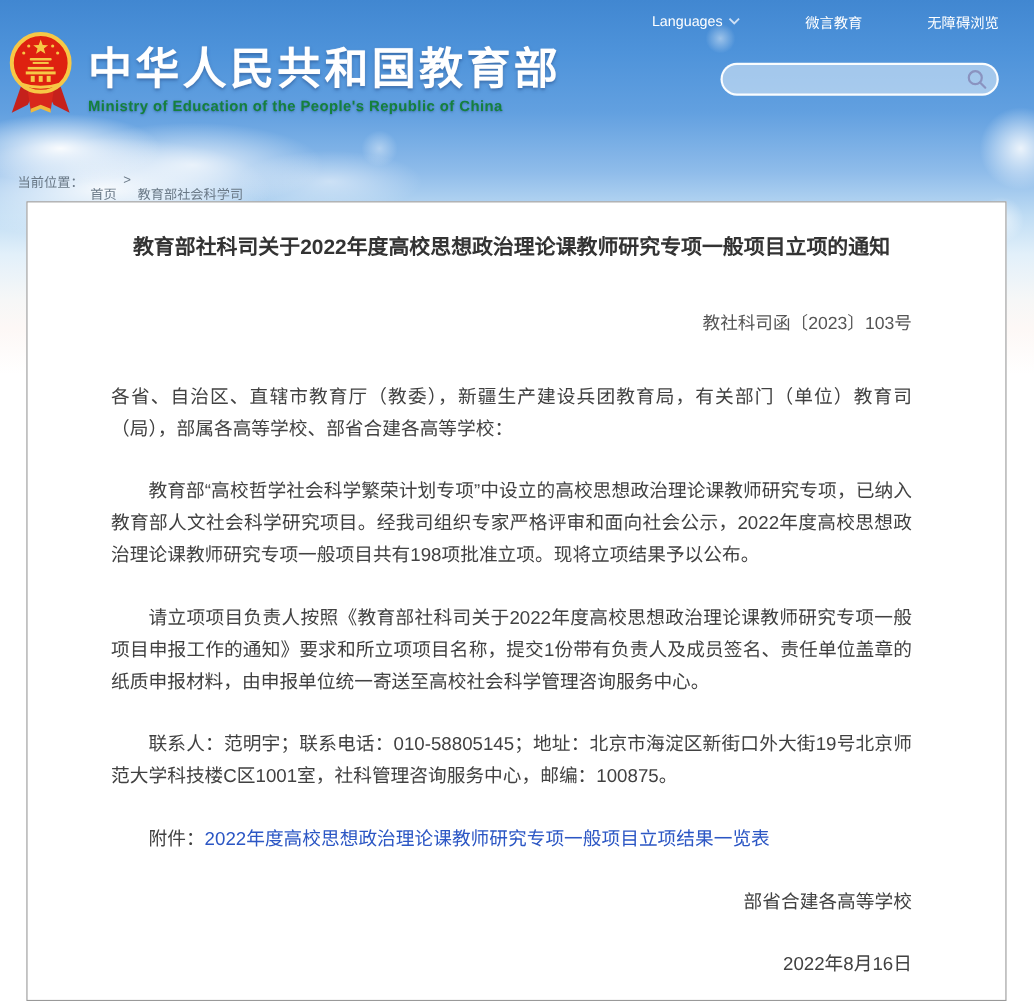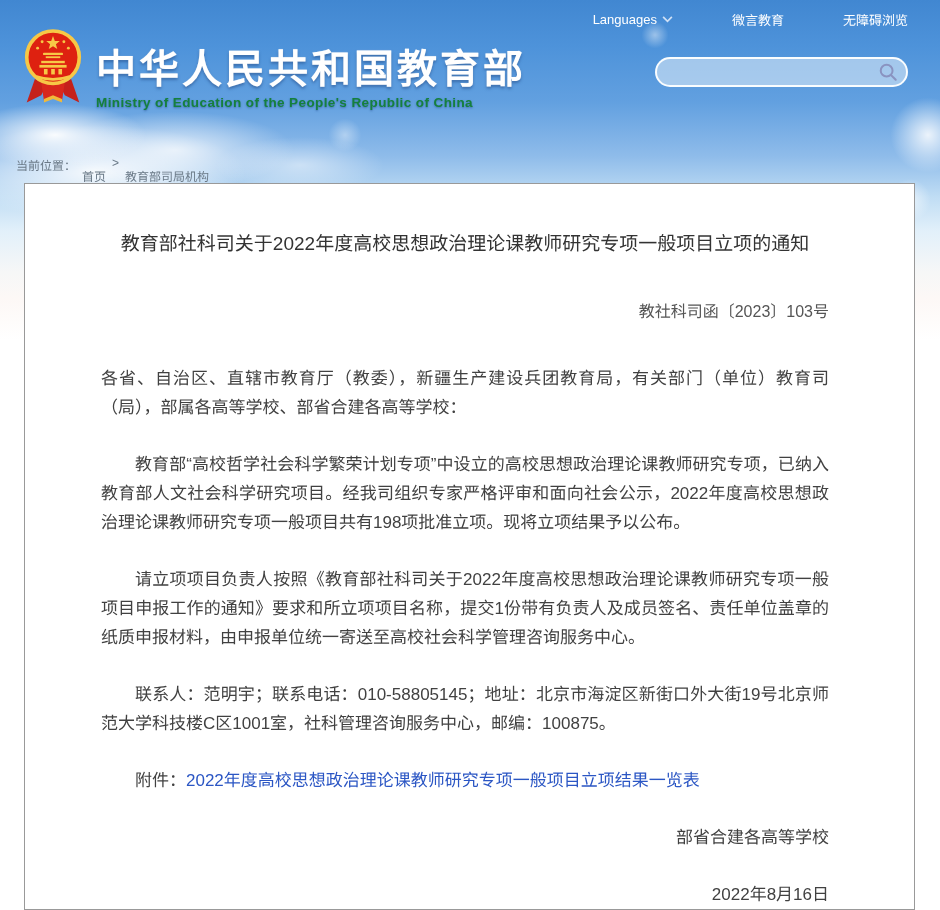--- a/index.html
+++ b/index.html
@@ -34,21 +34,21 @@
   
   .topbar {
     position:absolute; top:10px; right:32px;
     display:flex; align-items:center; gap:26px;
     color:#fff; font-size:13px; z-index:5;
   }
   .topbar .navlink { color:#fff; text-decoration:none; cursor:pointer; display:flex; align-items:center; gap:5px;margin-left:33px; }
   .chev { width:11px; height:7px; display:inline-block; }
 
   
-  .brand { position:absolute; top:28px; left:24px; display:flex; align-items:flex-end; z-index:4; }
+  .brand { position:absolute; top:28px; left:8px; display:flex; align-items:center; z-index:4; }
   .emblem { width:58px; height:82px; margin-right:14px; }
   .brand-text { padding-top:6px; }
   .site-title {
     font-size:40px; font-weight:bold; color:#ffffff; letter-spacing:3px;
     text-shadow:0 2px 3px rgba(30,70,130,.55), 0 0 1px rgba(255,255,255,.6);
     line-height:1.1;
   }
   .site-subtitle {
     font-size:13.5px; font-weight:bold; color:#15803d; letter-spacing:.4px;
     text-shadow:0 1px 2px rgba(30,70,130,.5); margin-top:4px;
@@ -74,22 +74,22 @@
   }
   .breadcrumb a { color:#6a7987; text-decoration:none; cursor:pointer;margin-top:11px; }
 
   
   .card {
     position:absolute; top:183px; left:24px; width:891px; height:727px;
     background:#ffffff; border:1px solid #999;
     padding:0 85px 0 76px; z-index:3; overflow:hidden;
   }
   .doc-title {
-    margin-top:46px; text-align:center;
-    font-size:19px; font-weight:normal; color:#333; line-height:28px;
+    margin-top:28px; text-align:center;
+    font-size:19px; font-weight:bold; color:#333; line-height:28px;
   }
   .doc-number { margin-top:40px; text-align:right; font-size:16px; color:#555; }
   .doc-body p {
     margin-top:28px; font-size:17px; color:#414141; line-height:29px;
     text-align:justify;
   }
   .doc-body p.first { margin-top:42px; }
   .doc-body p.indent { text-indent:2em; }
   .attach { text-indent:2em; }
   .attach a { color:#2b56c4; text-decoration:none; cursor:pointer; }
@@ -156,21 +156,21 @@
   <svg class="mag" viewBox="0 0 22 22">
     <circle cx="9.5" cy="9.5" r="6.5" fill="none" stroke="#8a93c0" stroke-width="2.2"></circle>
     <line x1="14.5" y1="14.5" x2="19.5" y2="19.5" stroke="#8a93c0" stroke-width="2.2" stroke-linecap="round"></line>
   </svg>
 </div>
 
 <div class="breadcrumb">
   <span>当前位置：</span>
   <a>首页</a>
   <span>&gt;</span>
-  <a>教育部司局机构</a>
+  <a>教育部社会科学司</a>
 </div>
 
 <div class="card">
   <h1 class="doc-title">教育部社科司关于2022年度高校思想政治理论课教师研究专项一般项目立项的通知</h1>
   <div class="doc-number">教社科司函〔2023〕103号</div>
 
   <div class="doc-body">
     <p class="first">各省、自治区、直辖市教育厅（教委），新疆生产建设兵团教育局，有关部门（单位）教育司（局），部属各高等学校、部省合建各高等学校：</p>
     <p class="indent">教育部“高校哲学社会科学繁荣计划专项”中设立的高校思想政治理论课教师研究专项，已纳入教育部人文社会科学研究项目。经我司组织专家严格评审和面向社会公示，2022年度高校思想政治理论课教师研究专项一般项目共有198项批准立项。现将立项结果予以公布。</p>
     <p class="indent">请立项项目负责人按照《教育部社科司关于2022年度高校思想政治理论课教师研究专项一般项目申报工作的通知》要求和所立项项目名称，提交1份带有负责人及成员签名、责任单位盖章的纸质申报材料，由申报单位统一寄送至高校社会科学管理咨询服务中心。</p>

